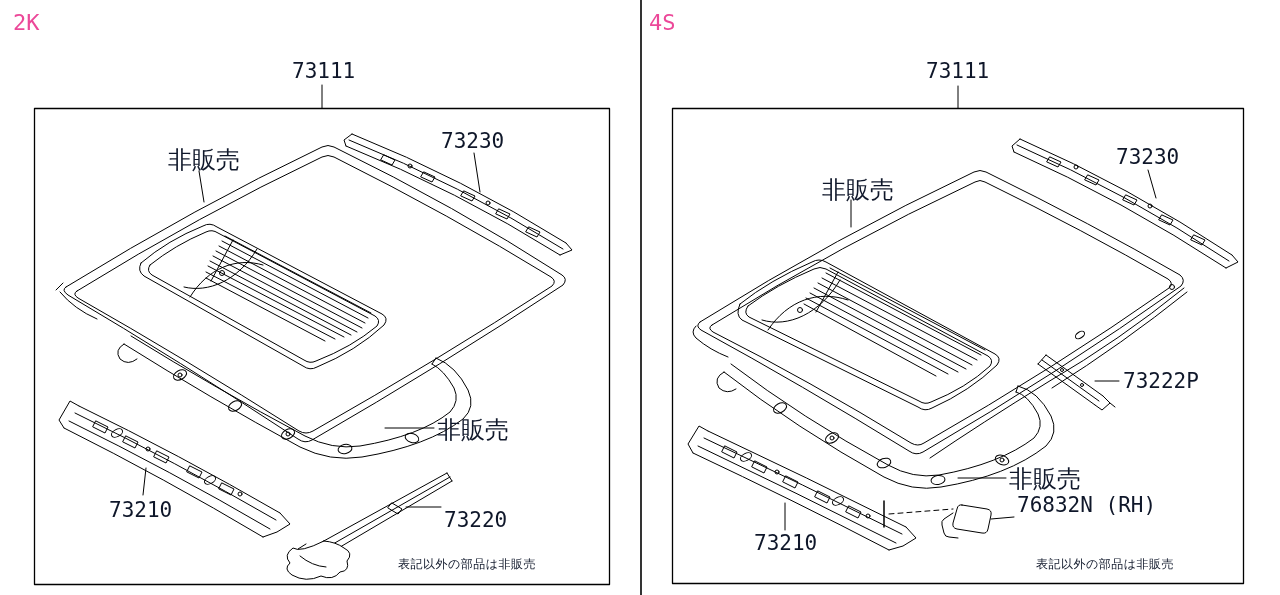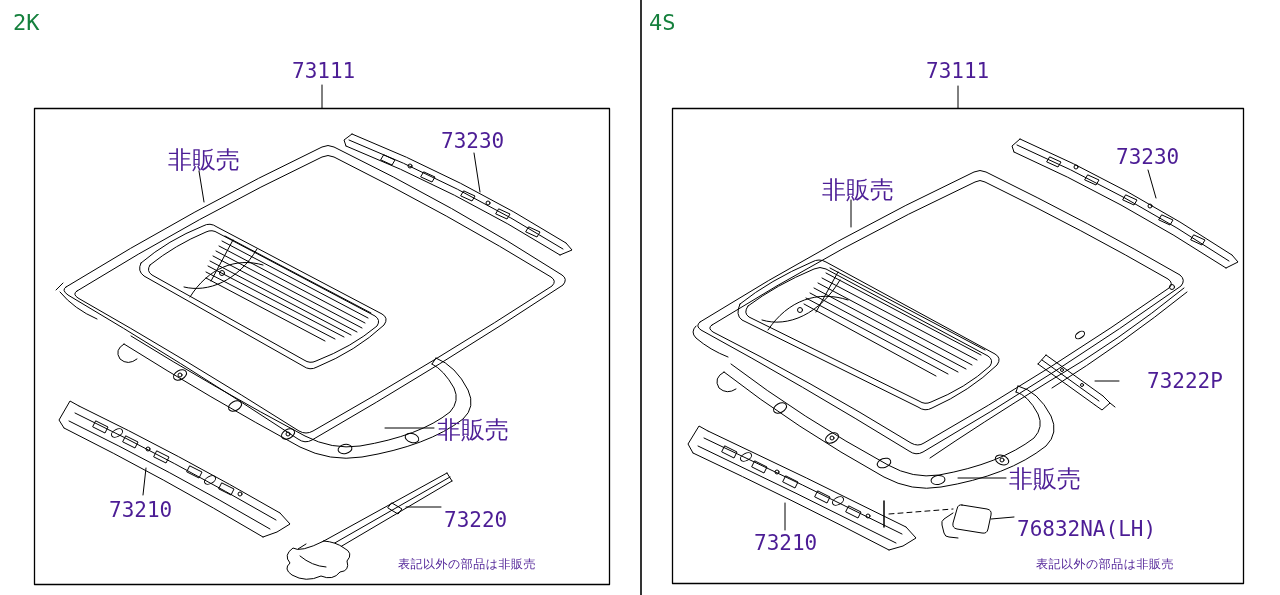--- a/index.html
+++ b/index.html
@@ -3,28 +3,28 @@
 <meta charset="utf-8">
 <style>
   html,body{margin:0;padding:0;background:#ffffff;}
   #stage{
     position:relative;width:1280px;height:595px;background:#ffffff;
     font-family:"DejaVu Sans Mono","Liberation Mono",monospace;
     overflow:hidden;
   }
   #art{position:absolute;left:0;top:0;}
   .lbl{
-    position:absolute;color:#4c1d95;white-space:nowrap;line-height:1.05;
+    position:absolute;color:#0f172a;white-space:nowrap;line-height:1.05;
     font-family:"DejaVu Sans Mono","Liberation Mono",monospace;
     letter-spacing:0px;
   }
   .partnum{font-size:21px;font-weight:400;}
   .jp{font-family:"Liberation Sans","DejaVu Sans",sans-serif;font-size:24px;font-weight:400;}
   .note{font-family:"Liberation Sans","DejaVu Sans",sans-serif;font-size:12px;font-weight:400;letter-spacing:0.5px;}
-  .tag{font-size:22px;font-weight:400;color:#15803d;}
+  .tag{font-size:22px;font-weight:400;color:#ec4899;}
 </style>
 </head>
 <body>
 
 <div id="stage">
 
 <svg id="art" width="1280" height="595" viewBox="0 0 1280 595" stroke="#000" fill="none" stroke-width="1" stroke-linecap="round" stroke-linejoin="round">
 
   <line x1="641" y1="0" x2="641" y2="595" stroke-width="1.6"></line>
 
@@ -236,19 +236,19 @@
 <div class="lbl jp" style="left:168px;top:147px;">非販売</div>
 <div class="lbl partnum" style="left:441px;top:130px;">73230</div>
 <div class="lbl jp" style="left:437px;top:417px;">非販売</div>
 <div class="lbl partnum" style="left:109px;top:499px;">73210</div>
 <div class="lbl partnum" style="left:444px;top:496px;margin-top:13px;">73220</div>
 <div class="lbl note" style="left:398px;top:558px;">表記以外の部品は非販売</div>
 
 <div class="lbl partnum" style="left:926px;top:60px;">73111</div>
 <div class="lbl jp" style="left:822px;top:177px;">非販売</div>
 <div class="lbl partnum" style="left:1116px;top:146px;">73230</div>
-<div class="lbl partnum" style="left:1123px;top:370px;margin-left:24px;">73222P</div>
+<div class="lbl partnum" style="left:1123px;top:370px;">73222P</div>
 <div class="lbl jp" style="left:1009px;top:466px;">非販売</div>
-<div class="lbl partnum" style="left:1017px;top:518px;">76832NA(LH)</div>
+<div class="lbl partnum" style="left:1017px;top:494px;">76832N (RH)</div>
 <div class="lbl partnum" style="left:754px;top:532px;">73210</div>
 <div class="lbl note" style="left:1036px;top:558px;">表記以外の部品は非販売</div>
 
 </div>
 
 </body></html>

